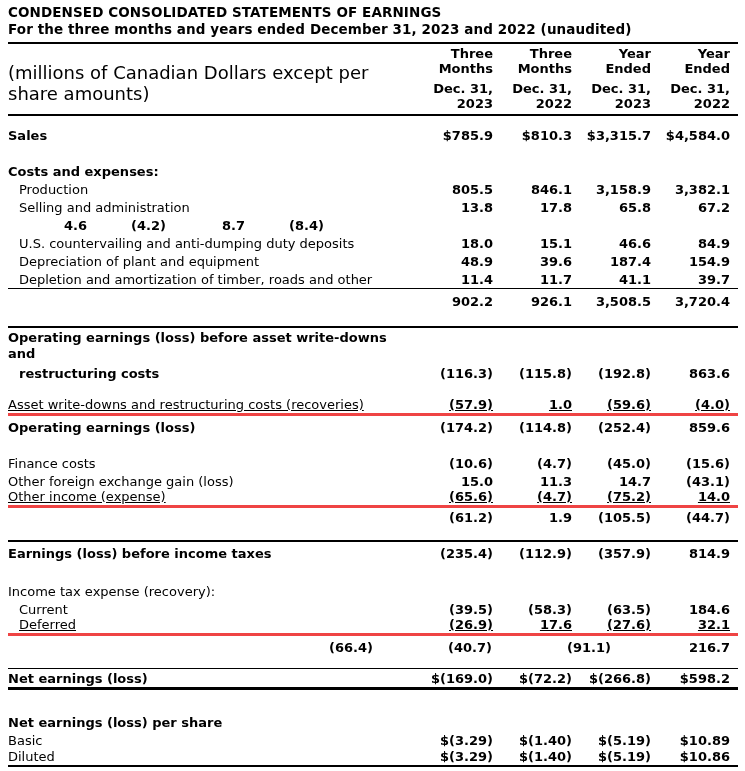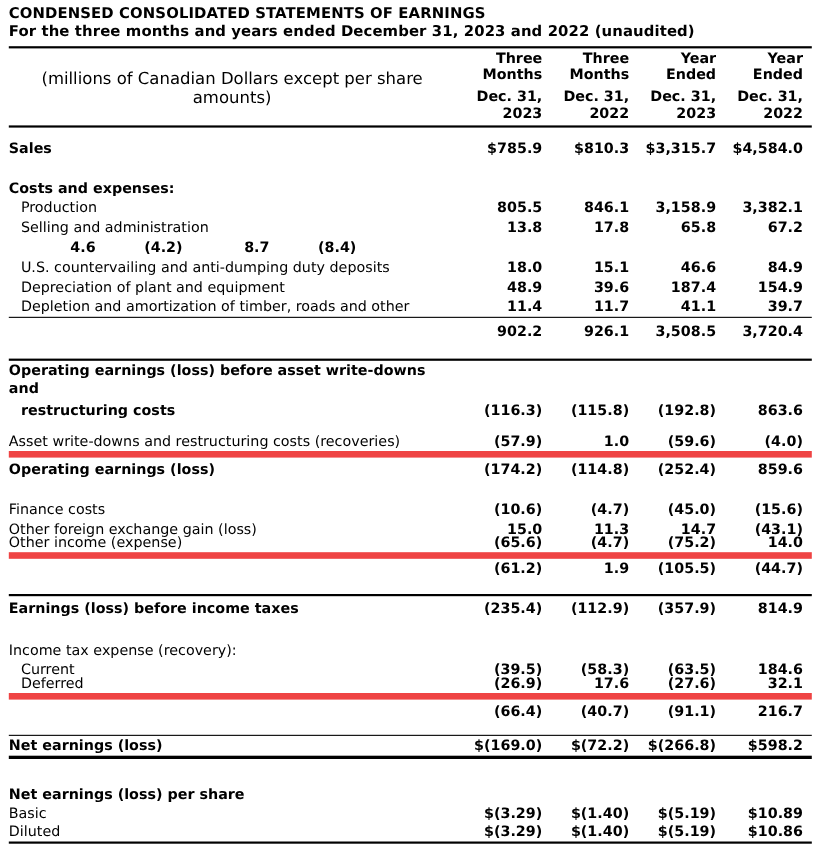--- a/index.html
+++ b/index.html
@@ -17,36 +17,36 @@
   .doc-subtitle {
     font-size: 13.5px; font-weight: bold; line-height: 17px; letter-spacing: 0.1px;
     padding-bottom: 4px; border-bottom: 2px solid #000;
   }
 
   .tablehead {
     display: flex; align-items: flex-start;
     padding: 2px 8px 3px 0;
     border-bottom: 2px solid #000;
   }
-  .tablehead .note { flex: 1; padding-top: 16px; font-size: 15px; text-align: center; }
+  .tablehead .note { flex: 1; padding-top: 16px; font-size: 18px; }
   .hcol { width: 79px; text-align: right; font-weight: bold; }
   .hcol .hline { line-height: 15px; white-space: nowrap; }
   .hcol .hline.gap { margin-top: 5px; }
 
   .row {
     display: flex; align-items: flex-end;
     padding: 0 8px 1px 0; height: 18px;
   }
   .row .lbl { flex: 1; line-height: 15px; white-space: nowrap; }
   .row .val { width: 79px; text-align: right; font-weight: bold; line-height: 15px; white-space: nowrap; }
   .row.indent .lbl { padding-left: 11px; }
   .row.bold .lbl { font-weight: bold; }
   .row.rt-thin  { border-top: 1px solid #000; justify-content: center; }
   .row.rt-med   { border-top: 2px solid #000; }
-  .row.rb-thin  { border-bottom: 6px solid #ef4444; }
+  .row.rb-thin  { border-bottom: 3px solid #ef4444; text-decoration: underline; }
   .row.rb-med   { border-bottom: 2px solid #000; }
   .row.rb-thick { border-bottom: 3px solid #000; }
 </style>
 </head>
 <body>
 
 <div class="page">
   <div class="doc-title">CONDENSED CONSOLIDATED STATEMENTS OF EARNINGS</div>
   <div class="doc-subtitle">For the three months and years ended December 31, 2023 and 2022 (unaudited)</div>
 
@@ -236,21 +236,21 @@
         <div class="val">(63.5)</div>
         <div class="val">184.6</div>
       </div>
       <div class="row indent rb-thin" style="height: 18px;">
         <div class="lbl">Deferred</div>
         <div class="val">(26.9)</div>
         <div class="val">17.6</div>
         <div class="val">(27.6)</div>
         <div class="val">32.1</div>
       </div>
-      <div class="row" style="height: 20px;">
+      <div class="row" style="height: 20px; gap: 40px;">
         <div class="lbl"></div>
         <div class="val">(66.4)</div>
         <div class="val">(40.7)</div>
         <div class="val">(91.1)</div>
         <div class="val">216.7</div>
       </div>
       <div class="row" style="height: 12px;"></div>
       <div class="row bold rt-thin rb-thick" style="height: 22px;">
         <div class="lbl">Net earnings (loss)</div>
         <div class="val">$(169.0)</div>

